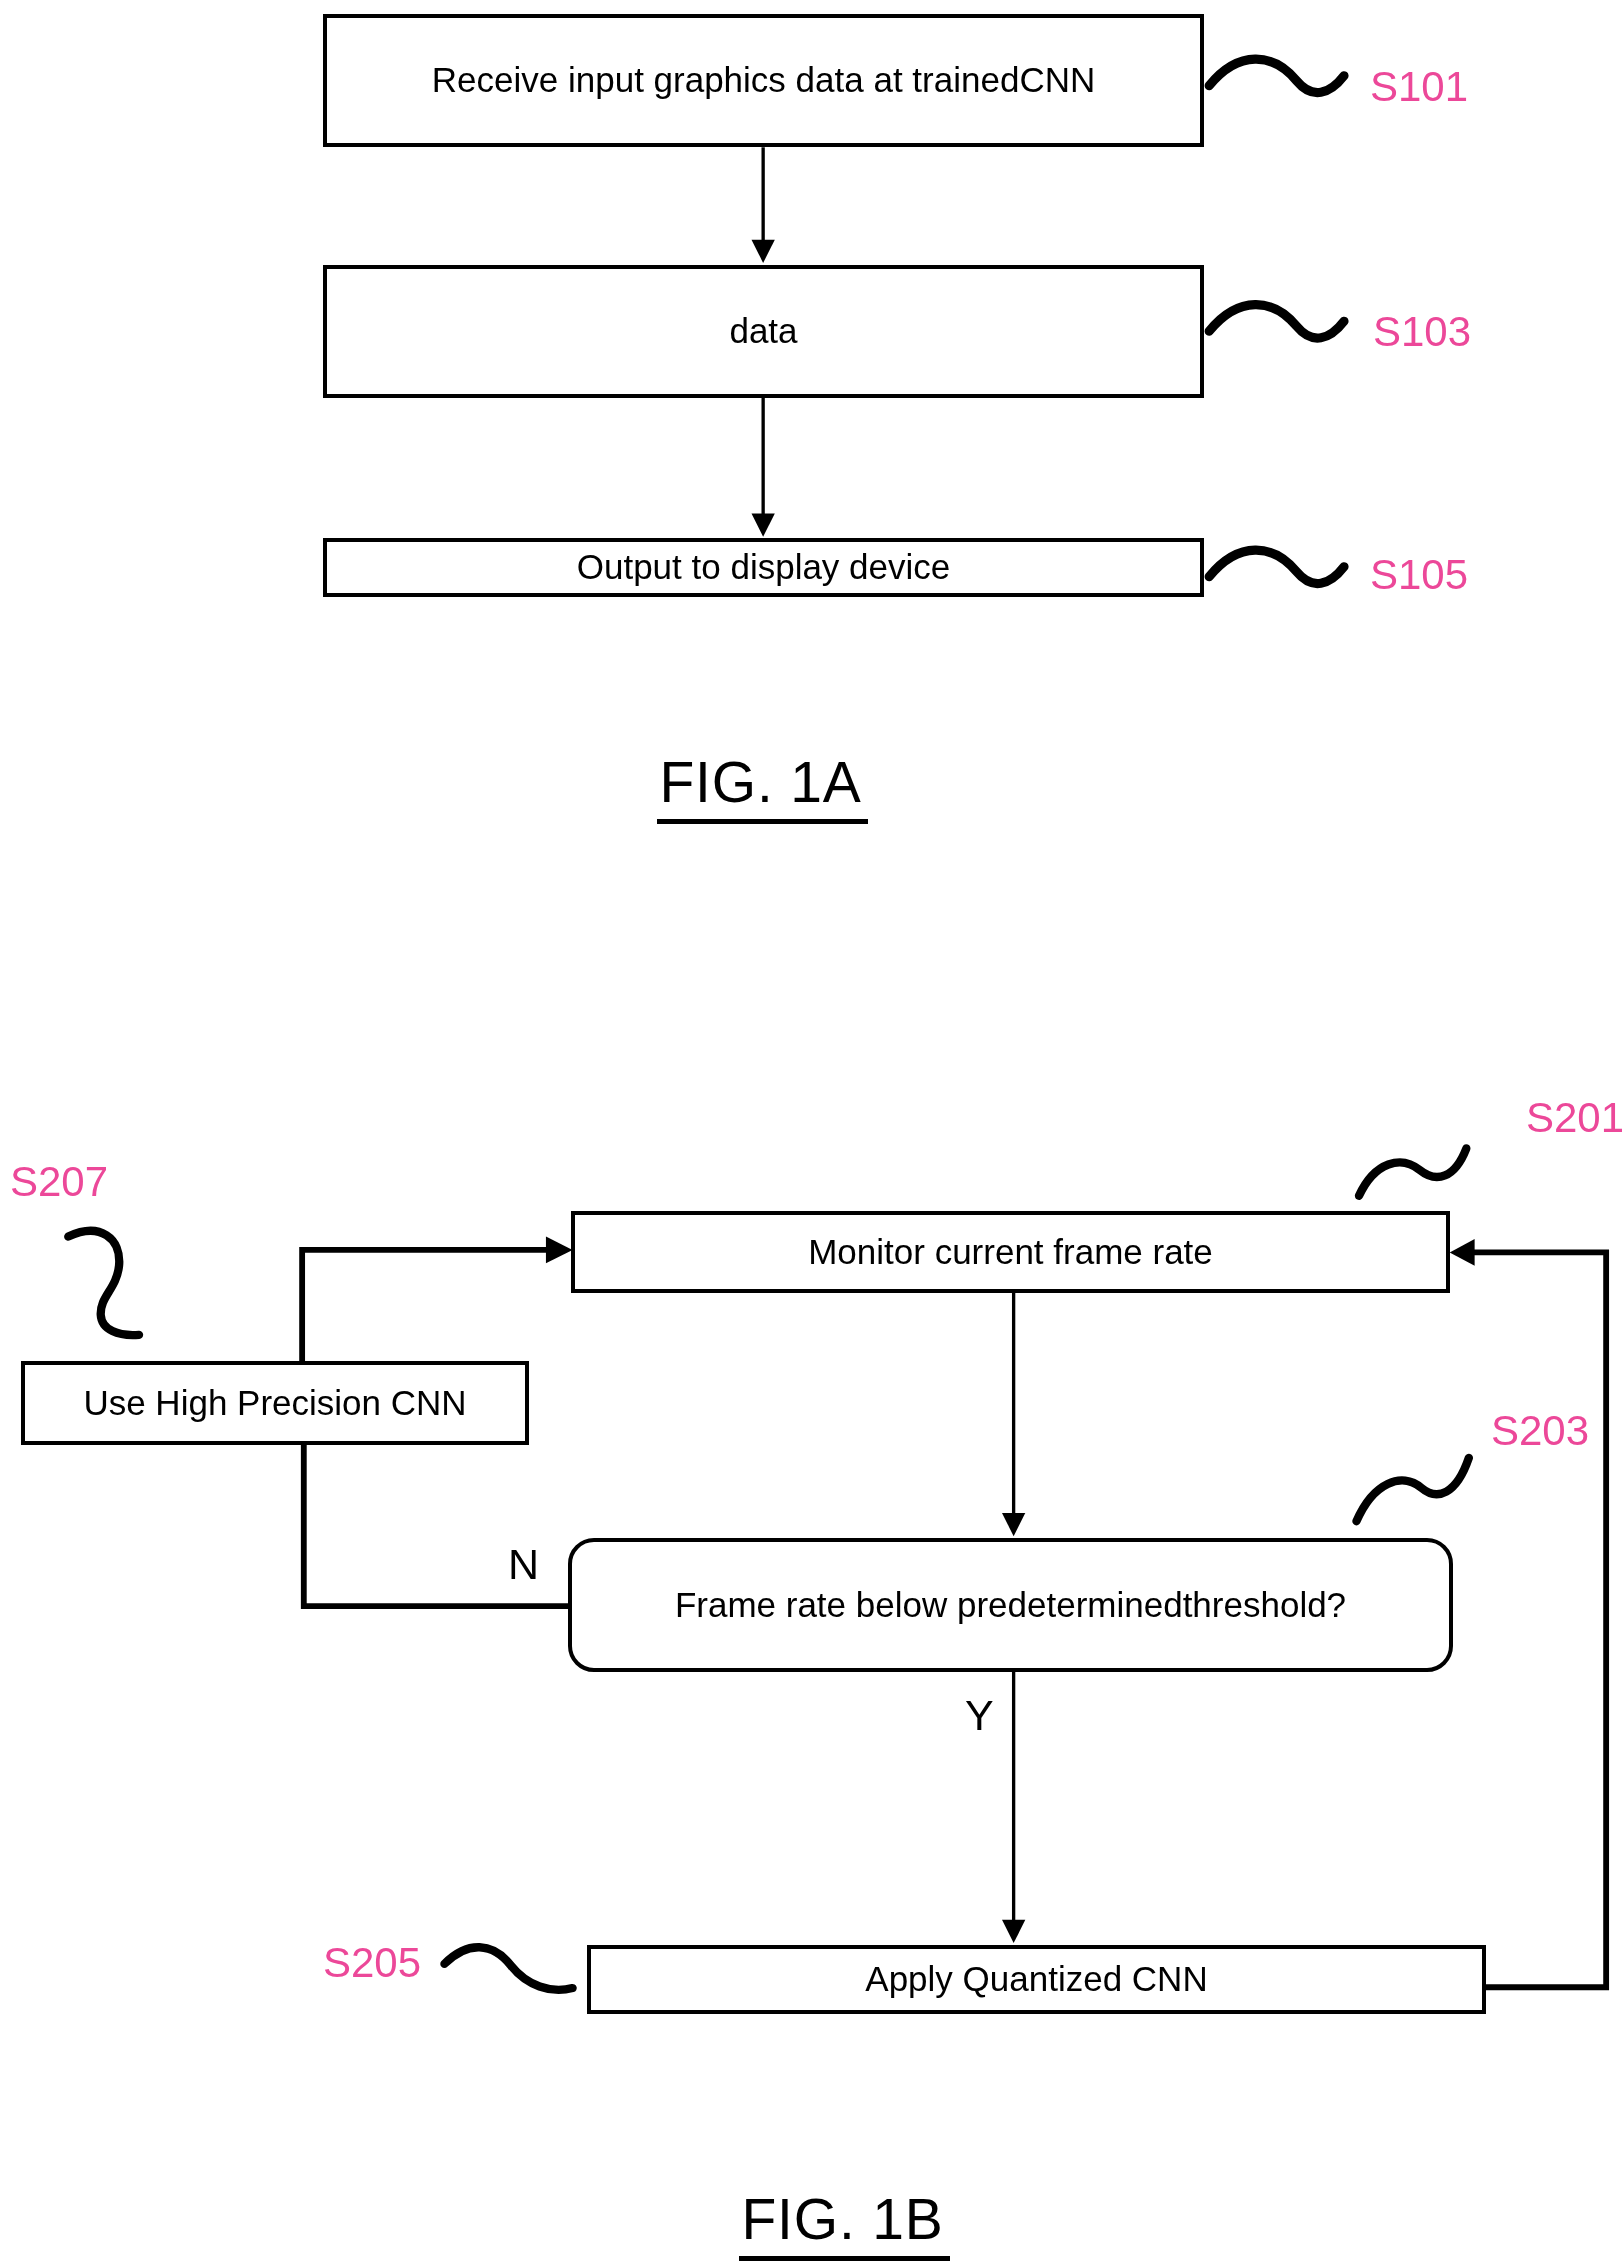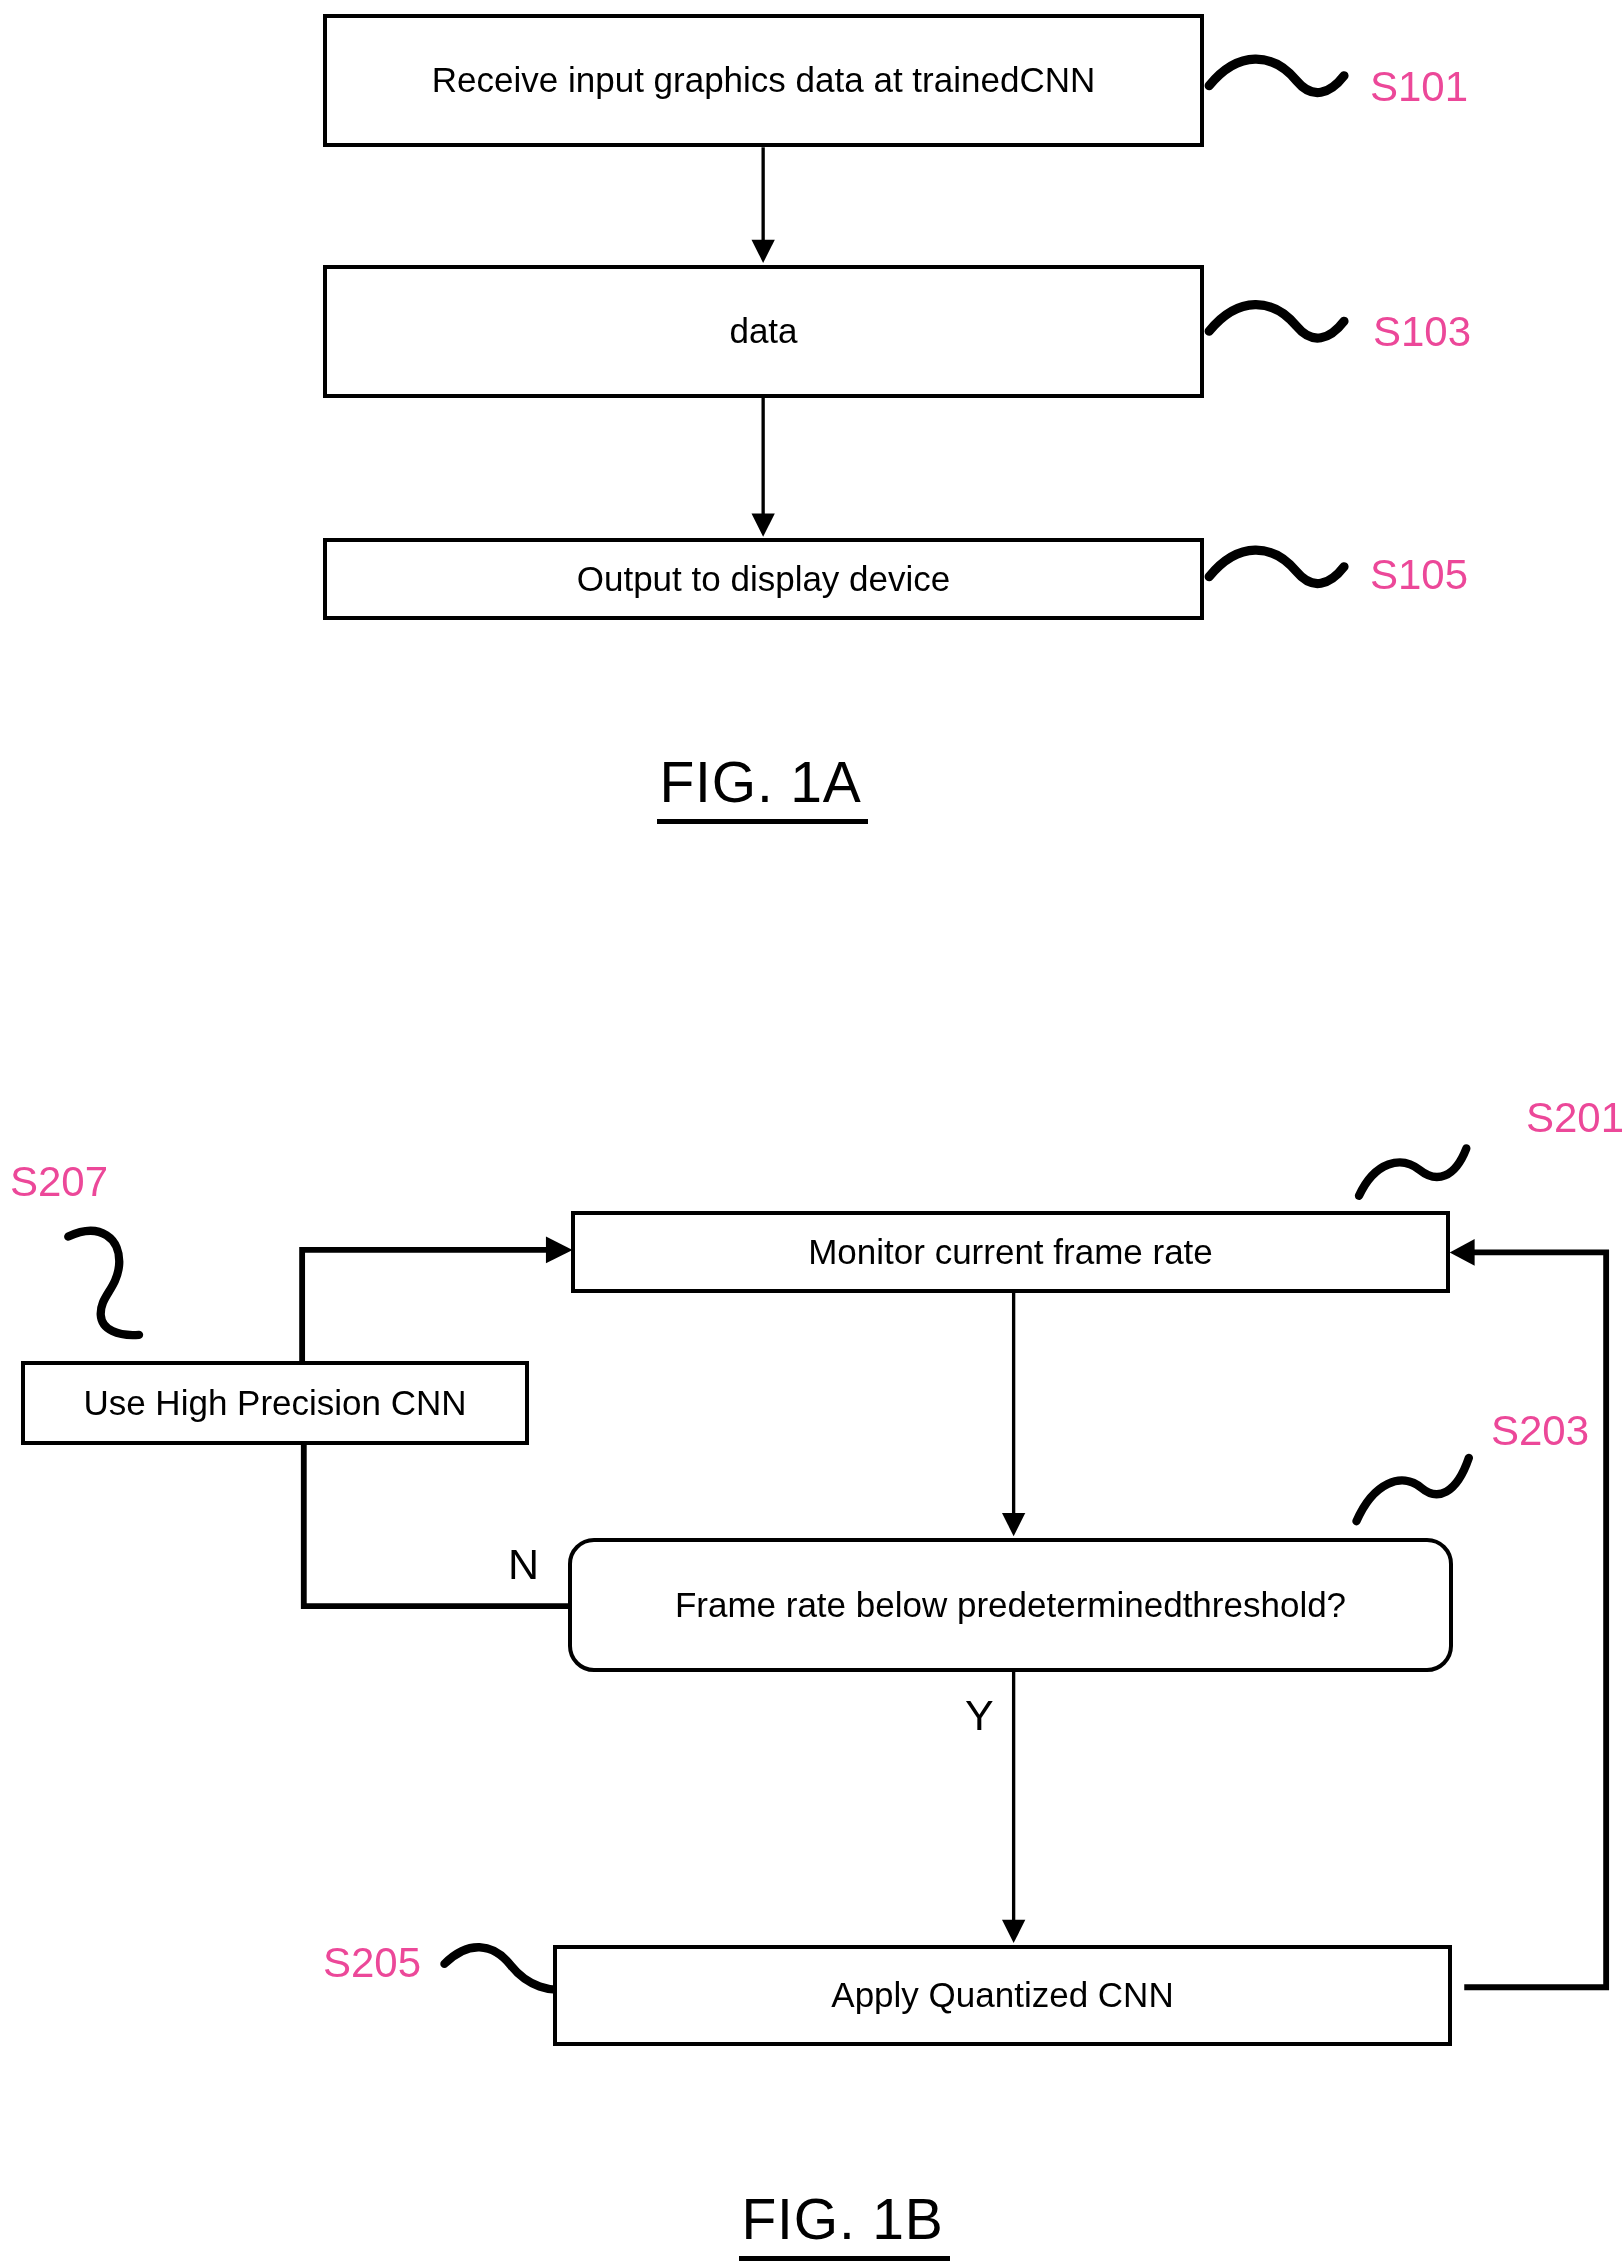--- a/index.html
+++ b/index.html
@@ -96,21 +96,21 @@
     <span>Receive input graphics data at trained</span>
     <span>CNN</span>
   </div>
   <div class="step-label" style="left:1370px; top:63px;">S101</div>
 
   <div class="box" style="left:323px; top:265px; width:881px; height:133px;">
     <span>data</span>
   </div>
   <div class="step-label" style="left:1373px; top:308px;">S103</div>
 
-  <div class="box" style="left:323px; top:538px; width:881px; height:82px;">
+  <div class="box" style="left:323px; top:538px; width:881px; height:59px;">
     <span>Output to display device</span>
   </div>
   <div class="step-label" style="left:1370px; top:551px;">S105</div>
 
   <div class="fig-caption" style="left:657px; top:749px;">FIG. 1A</div>
 
   <div class="step-label" style="left:1526px; top:1094px;">S201</div>
   <div class="box" style="left:571px; top:1211px; width:879px; height:82px;">
     <span>Monitor current frame rate</span>
   </div>
@@ -122,20 +122,20 @@
 
   <div class="step-label" style="left:1446px; top:1407px;margin-left:45px;">S203</div>
   <div class="branch-label" style="left:508px; top:1540px;">N</div>
   <div class="box" style="left:568px; top:1538px; width:885px; height:134px;border-radius:26px;">
     <span>Frame rate below predetermined</span>
     <span>threshold?</span>
   </div>
   <div class="branch-label" style="left:965px; top:1691px;">Y</div>
 
   <div class="step-label" style="left:323px; top:1939px;">S205</div>
-  <div class="box" style="left:553px; top:1945px; width:899px; height:101px;text-align:right;">
+  <div class="box" style="left:587px; top:1945px; width:899px; height:69px;text-align:right;">
     <span>Apply Quantized CNN</span>
   </div>
 
   <div class="fig-caption" style="left:739px; top:2186px;">FIG. 1B</div>
 
 </div>
 
 
 </body></html>

